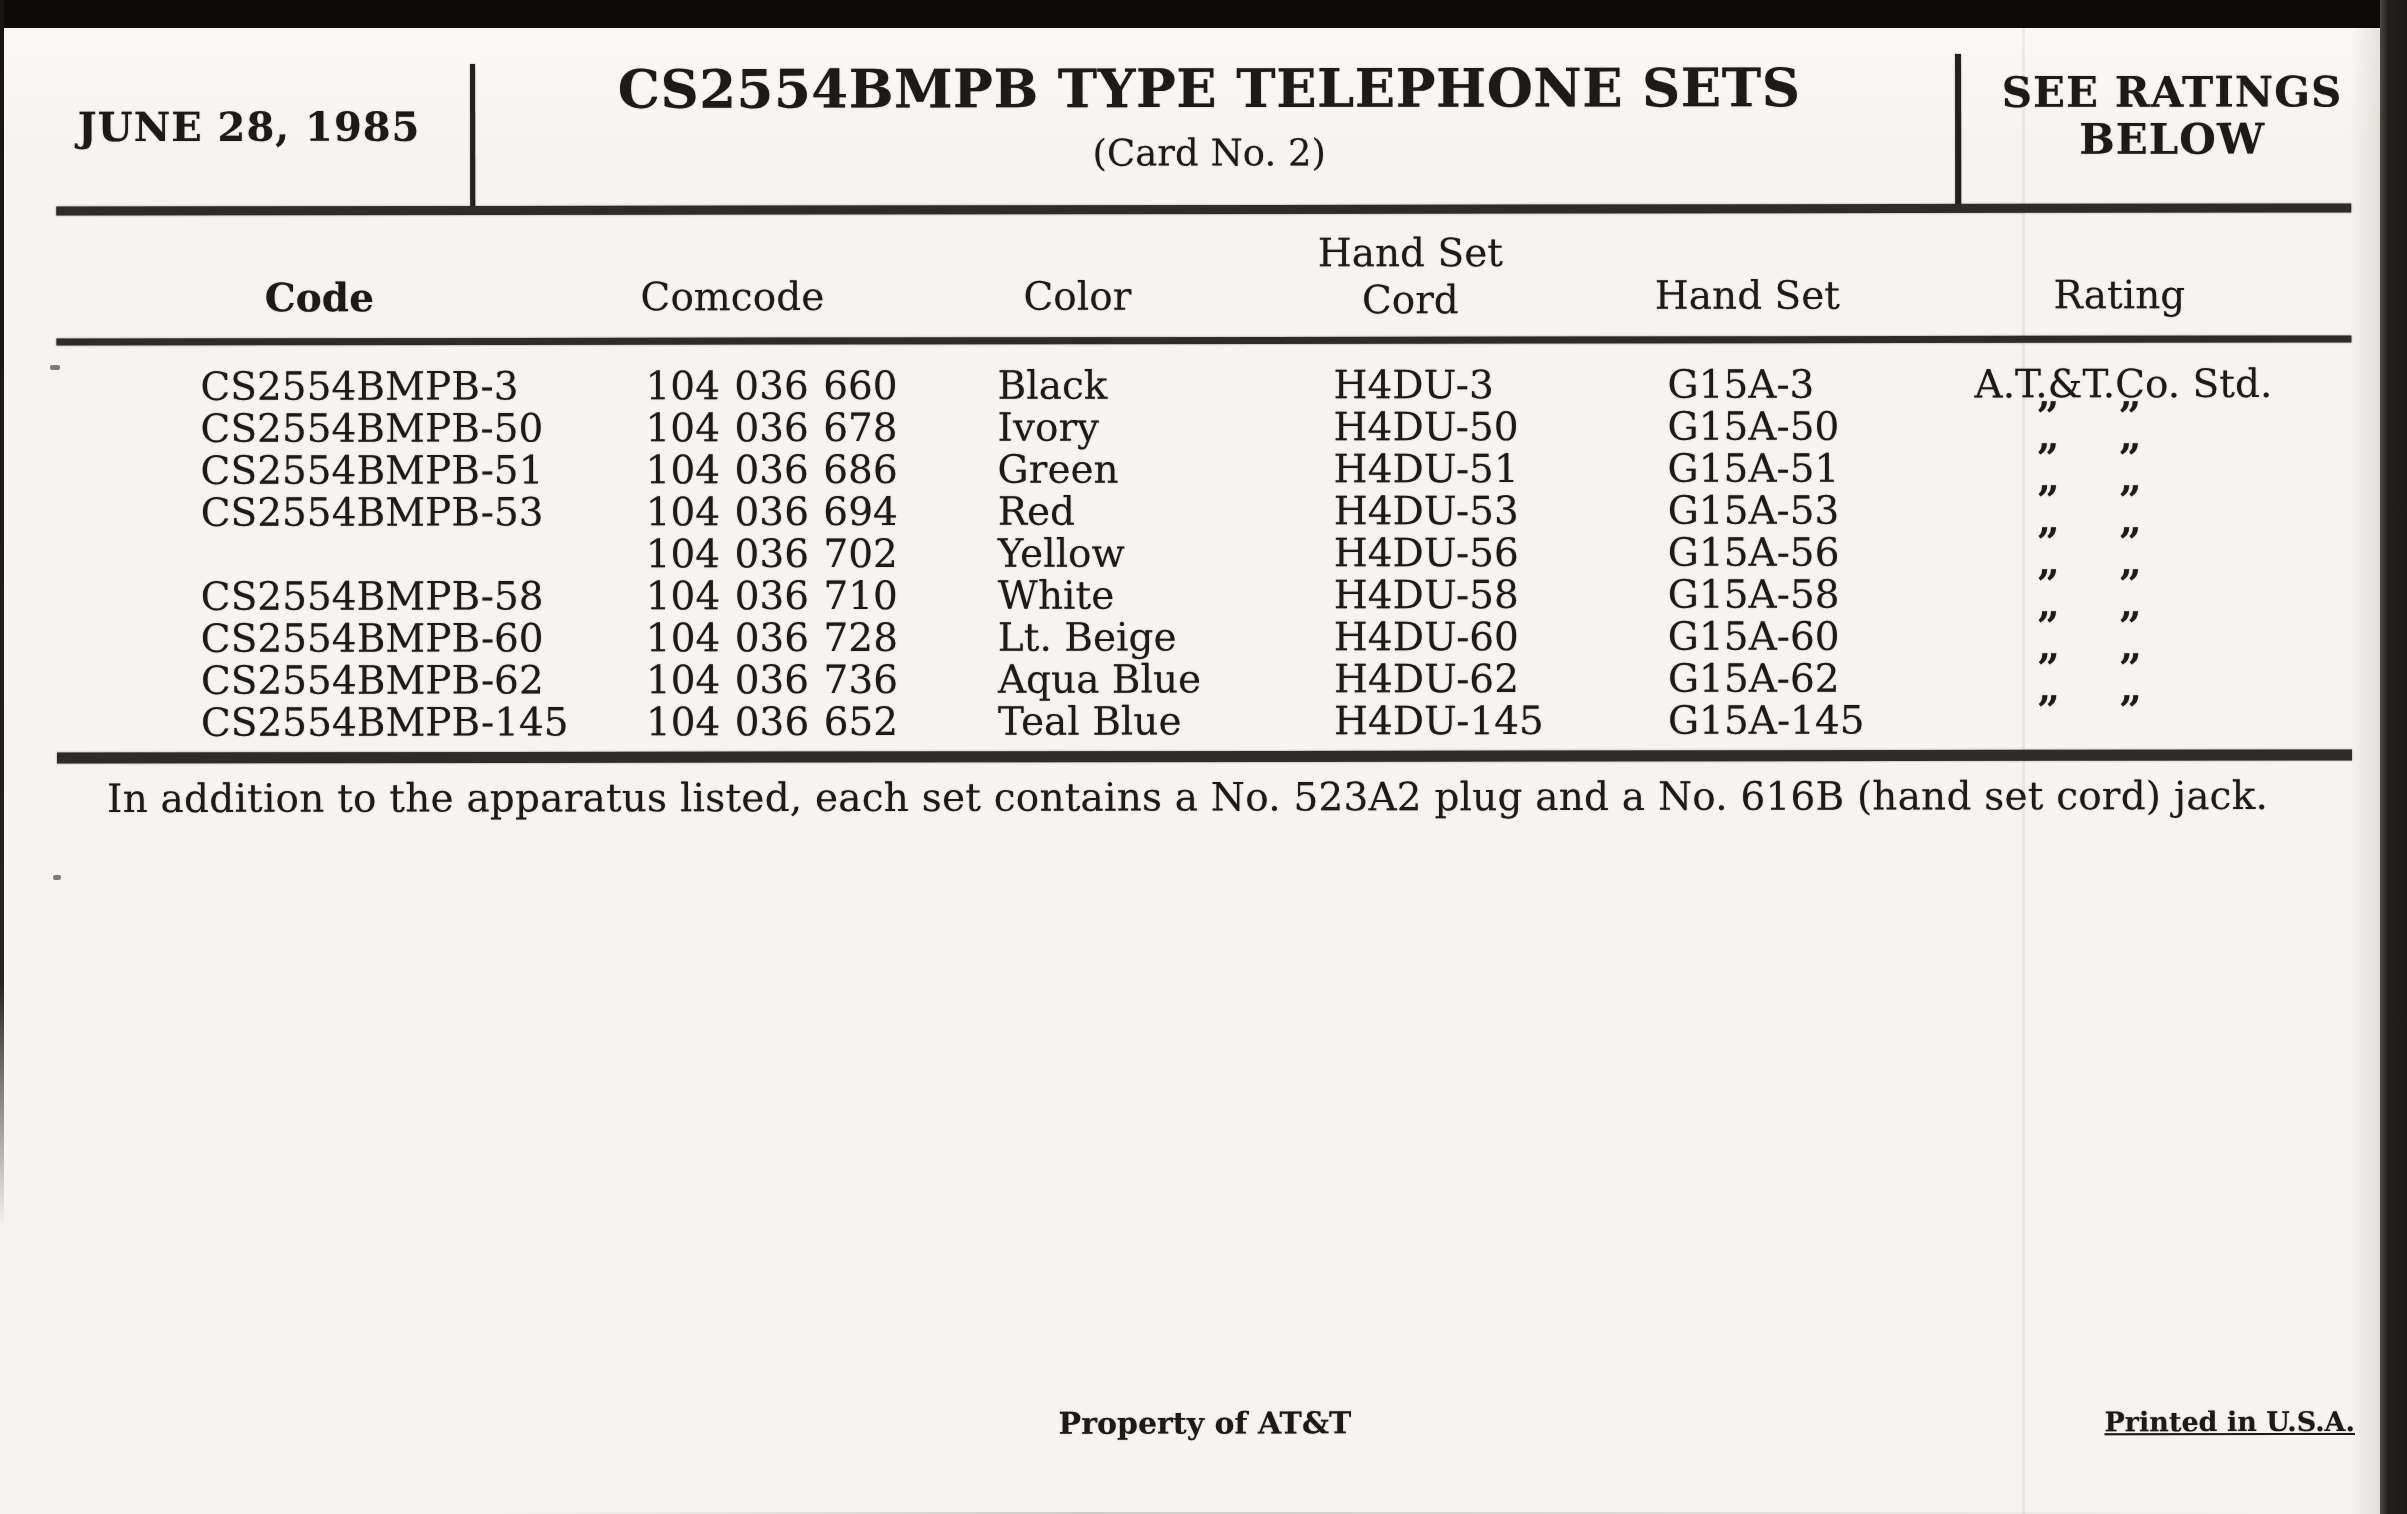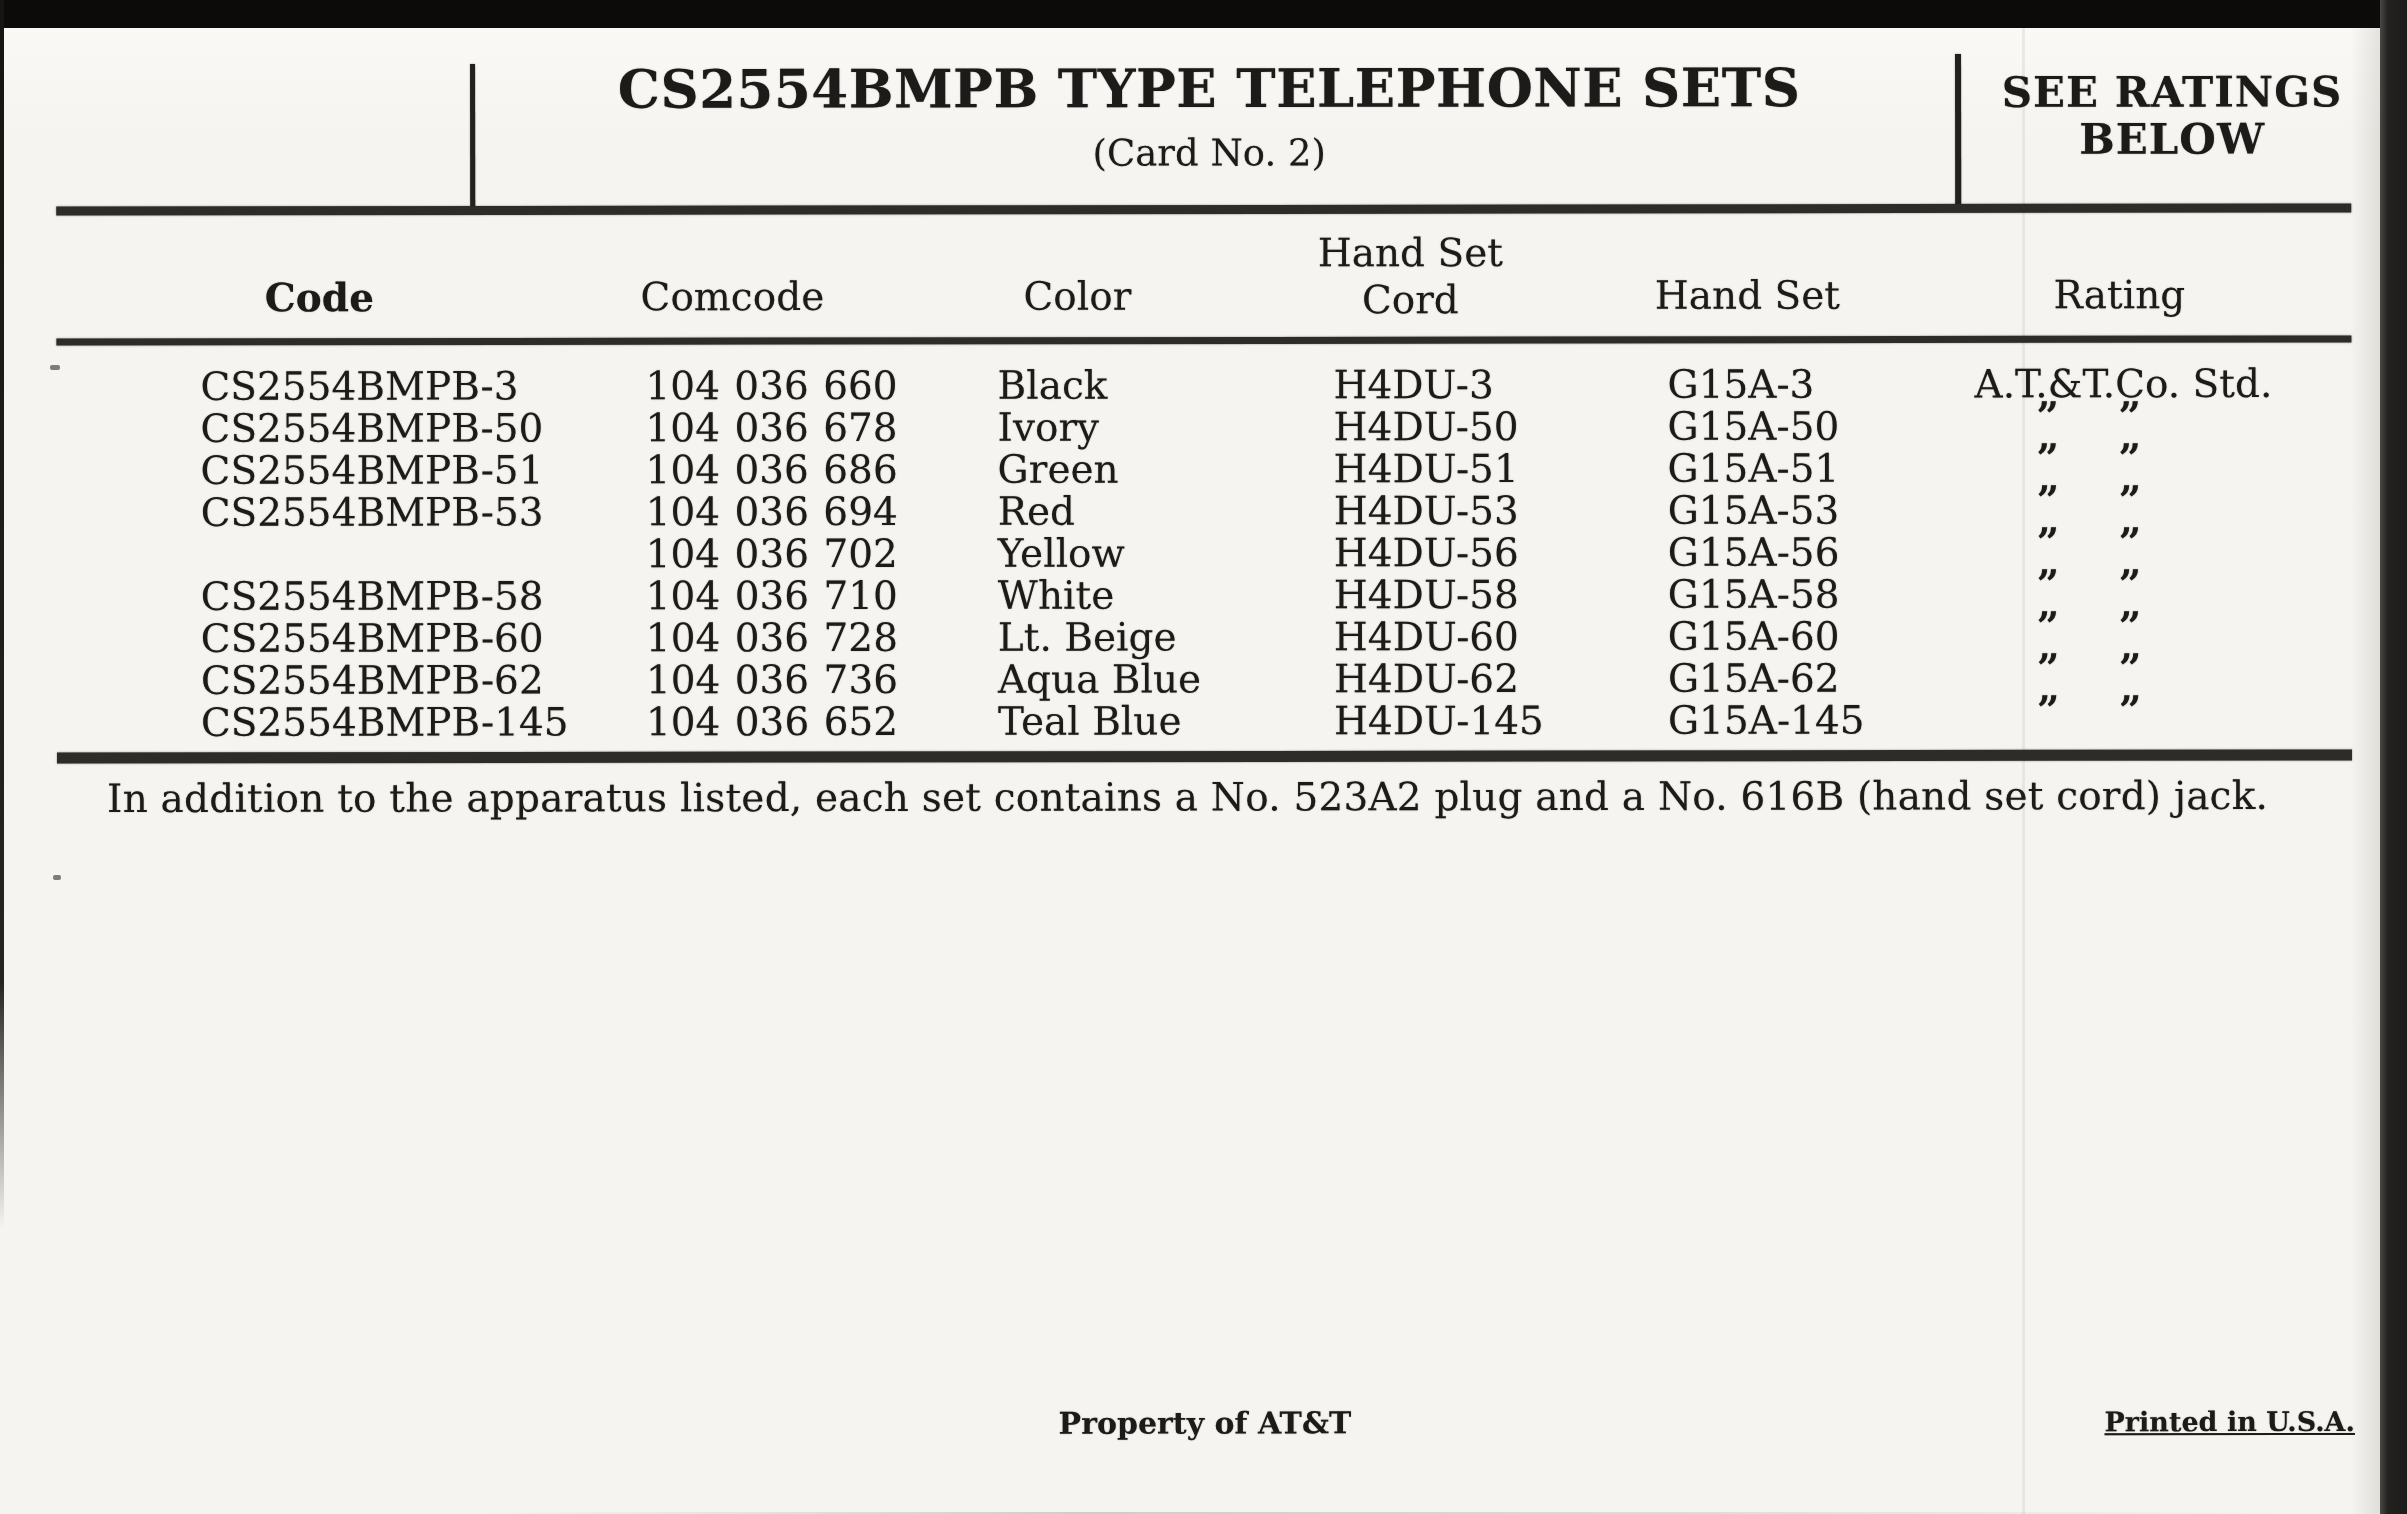--- a/index.html
+++ b/index.html
@@ -117,20 +117,21 @@
   <div class="rightband-soft"></div>
   <div class="rightband"></div>
   <div class="leftstrip"></div>
   <div class="crease"></div>
   <div class="bottom-smudge"></div>
   <div class="speck speck1"></div>
   <div class="speck speck2"></div>
 
   <div class="card">
 
+    <div class="abs ctr date">JUNE 28, 1985</div>
     <div class="abs ctr title">CS2554BMPB TYPE TELEPHONE SETS</div>
     <div class="abs ctr subtitle">(Card No. 2)</div>
     <div class="abs ctr ratings-note">
       <div>SEE RATINGS</div>
       <div>BELOW</div>
     </div>
     <div class="vdiv vdiv1"></div>
     <div class="vdiv vdiv2"></div>
     <div class="hrule rule1"></div>
 

